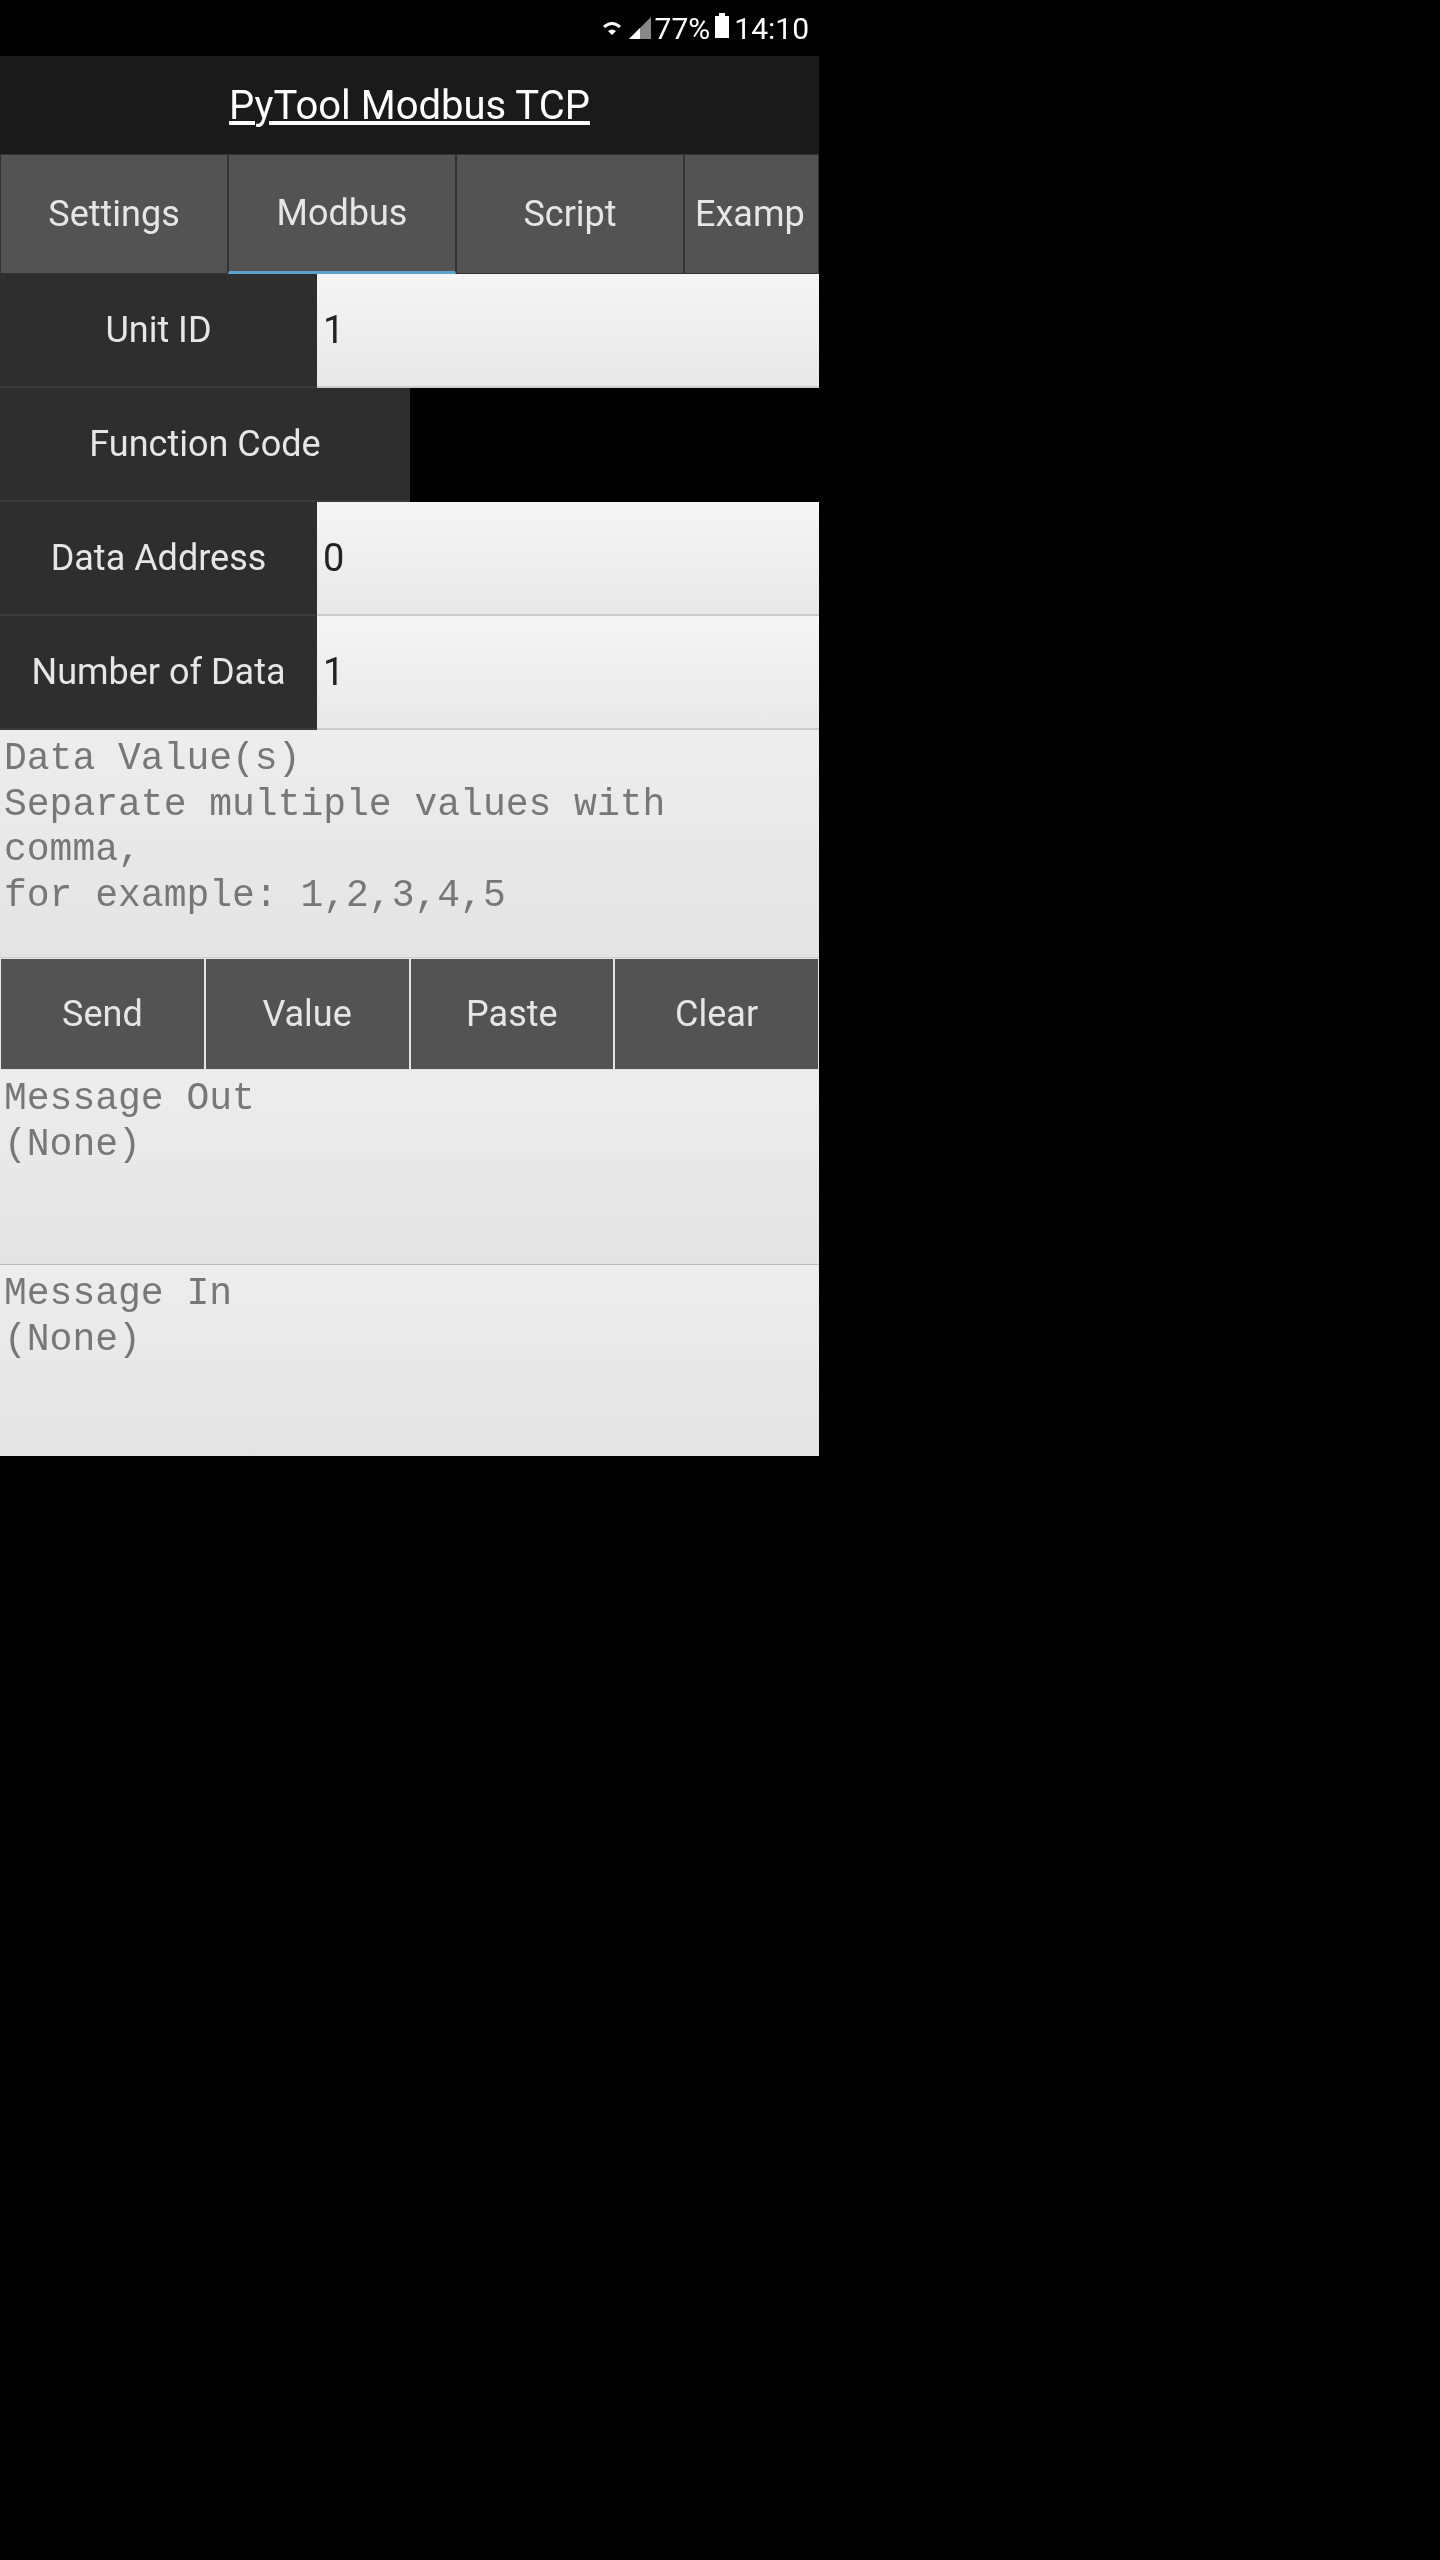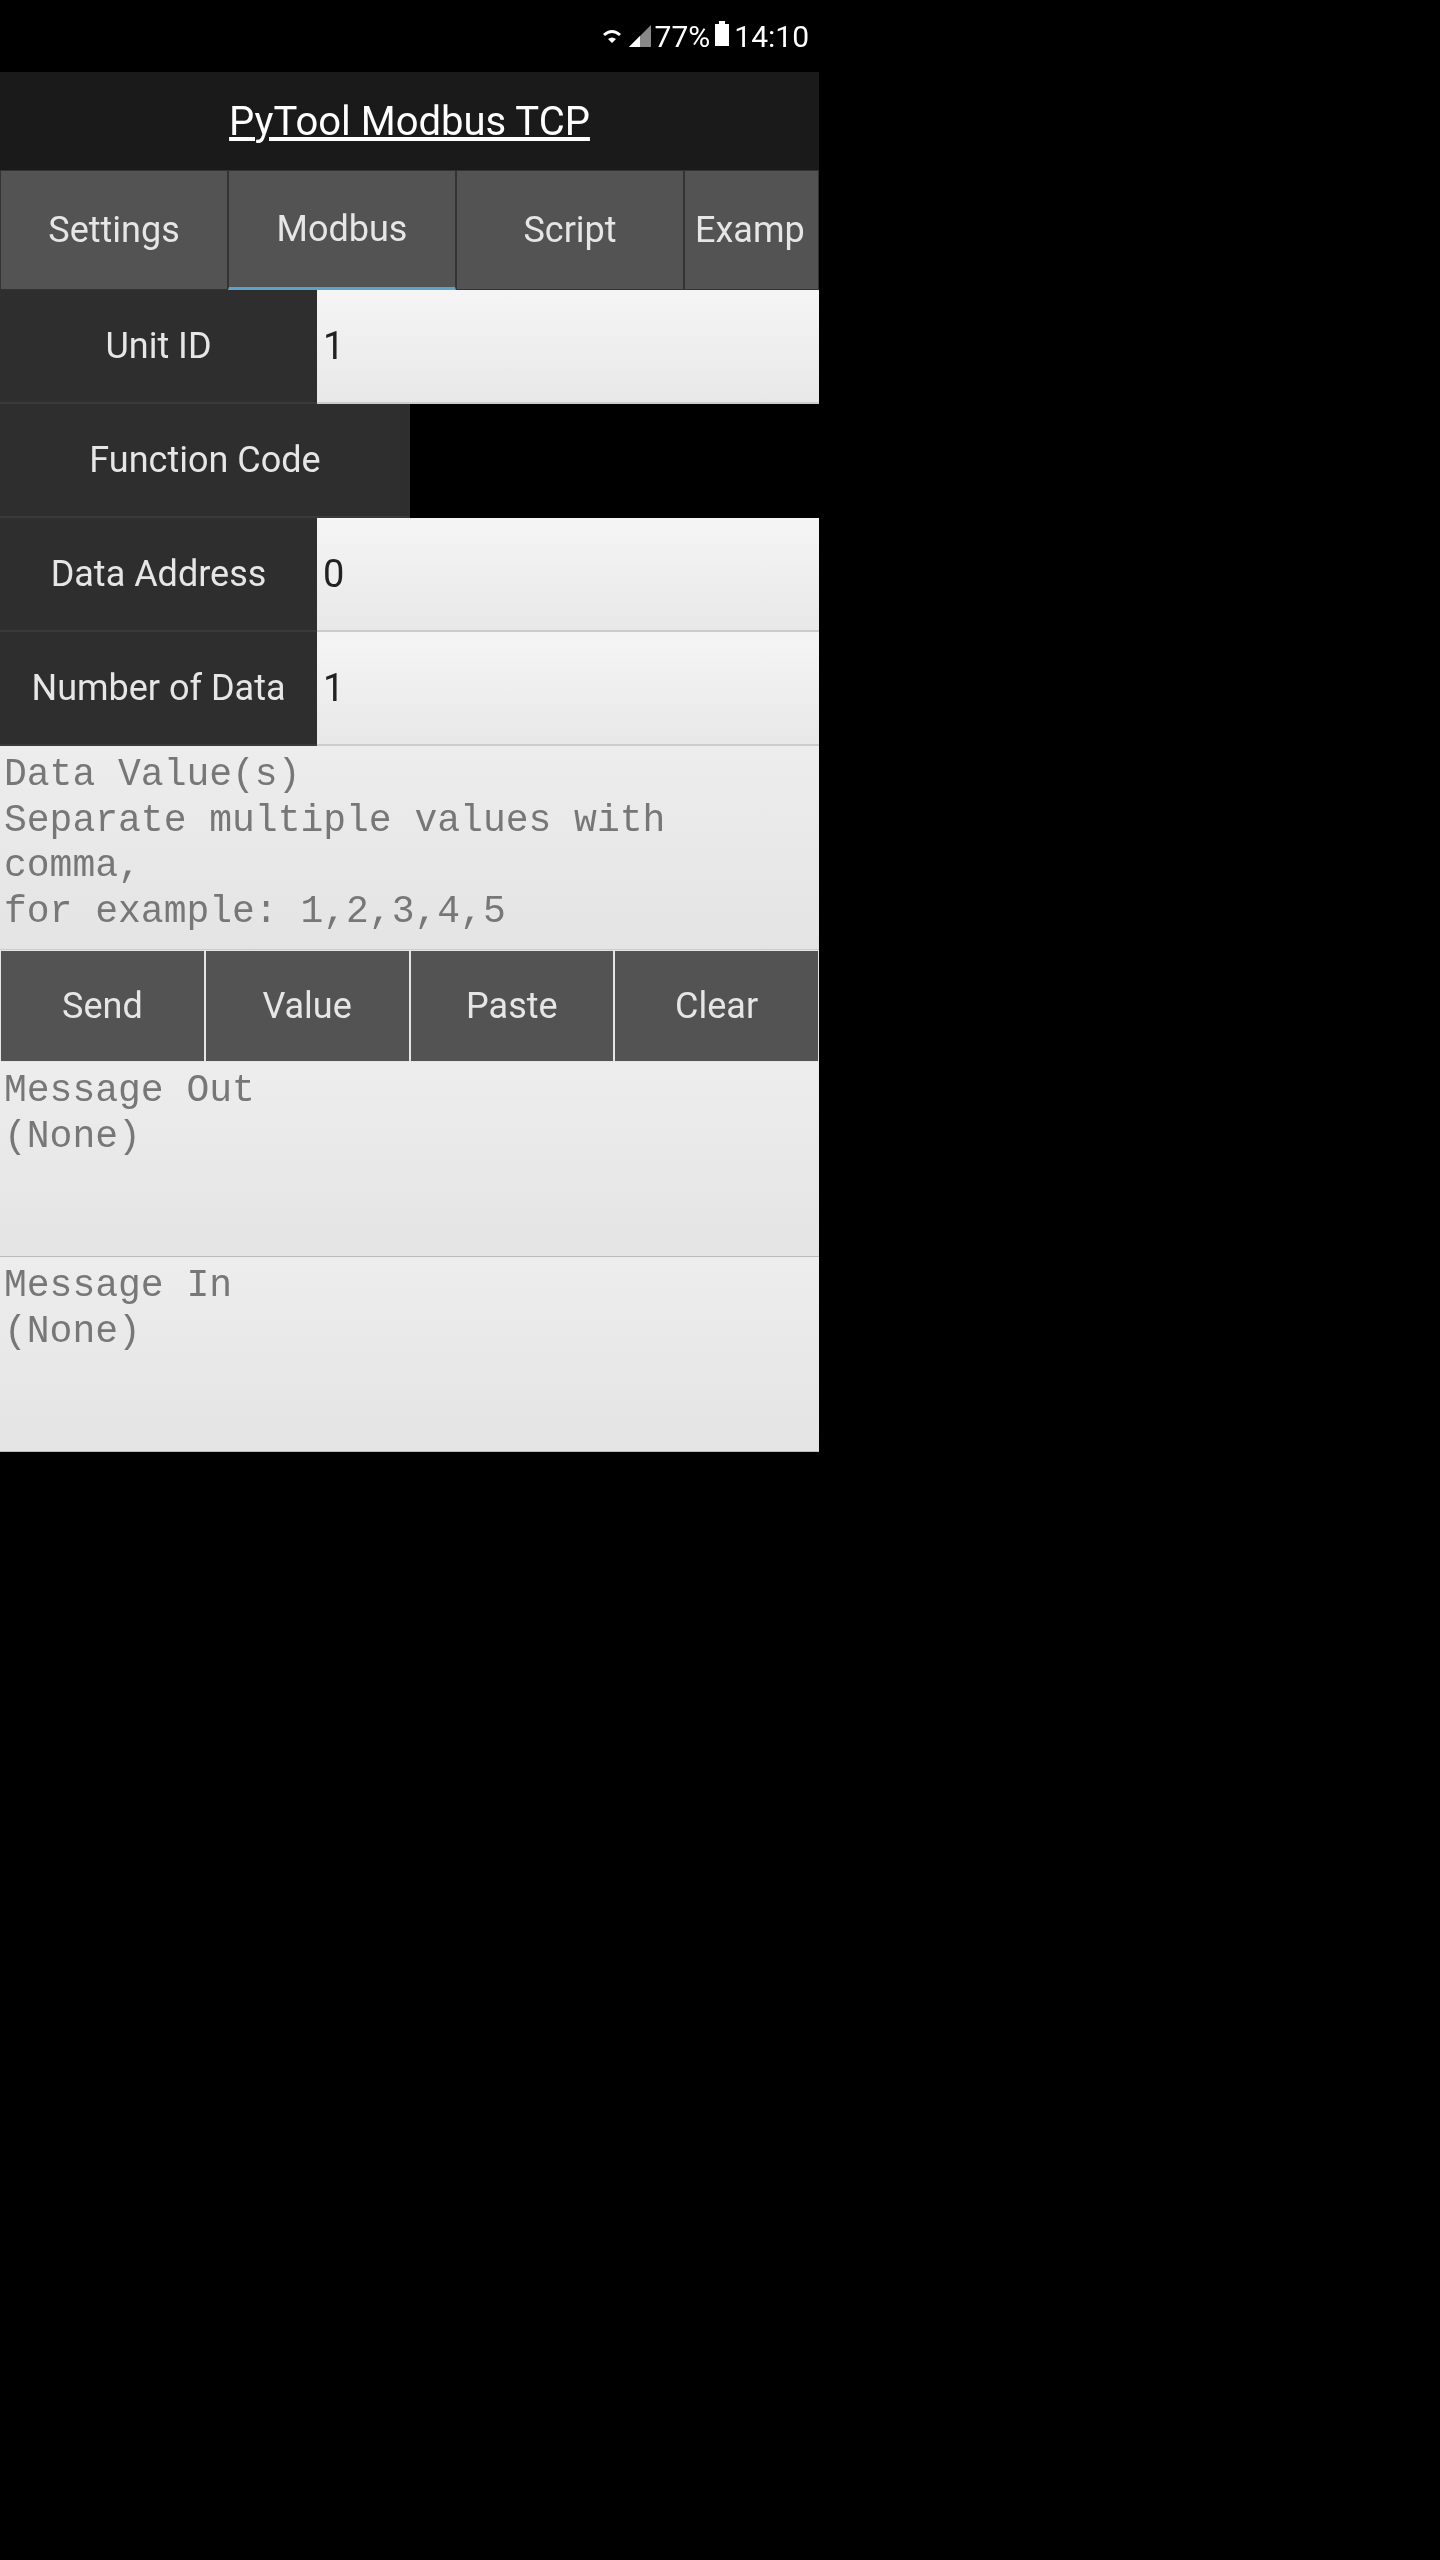--- a/index.html
+++ b/index.html
@@ -8,21 +8,21 @@
       box-sizing: border-box;
     }
     body {
       width: 819px;
       height: 1456px;
       background: #000;
       font-family: -apple-system, Roboto, sans-serif;
       overflow: hidden;
     }
     .status-bar {
-      height: 72px;
+      height: 56px;
       background: #000;
       display: flex;
       justify-content: flex-end;
       align-items: center;
       padding-right: 10px;
       color: #fff;
       font-size: 30px;
       gap: 8px;
     }
     .status-icons {
@@ -93,21 +93,21 @@
       flex: 1;
       background: #5e5e5e;
       color: #e6e6e6;
       font-size: 36px;
       padding: 0 6px;
       display: flex;
       align-items: center;
       border-bottom: 2px solid #4a4a4a;
     }
     .data-value-area {
-      height: 204px;
+      height: 228px;
       background: linear-gradient(to bottom, #ededed, #e4e4e4);
       color: #777;
       font-family: 'Courier New', monospace;
       font-size: 38px;
       padding: 6px 4px;
       line-height: 1.2;
       white-space: pre-wrap;
       border-bottom: 1px solid #ccc;
     }
     .buttons-row {

